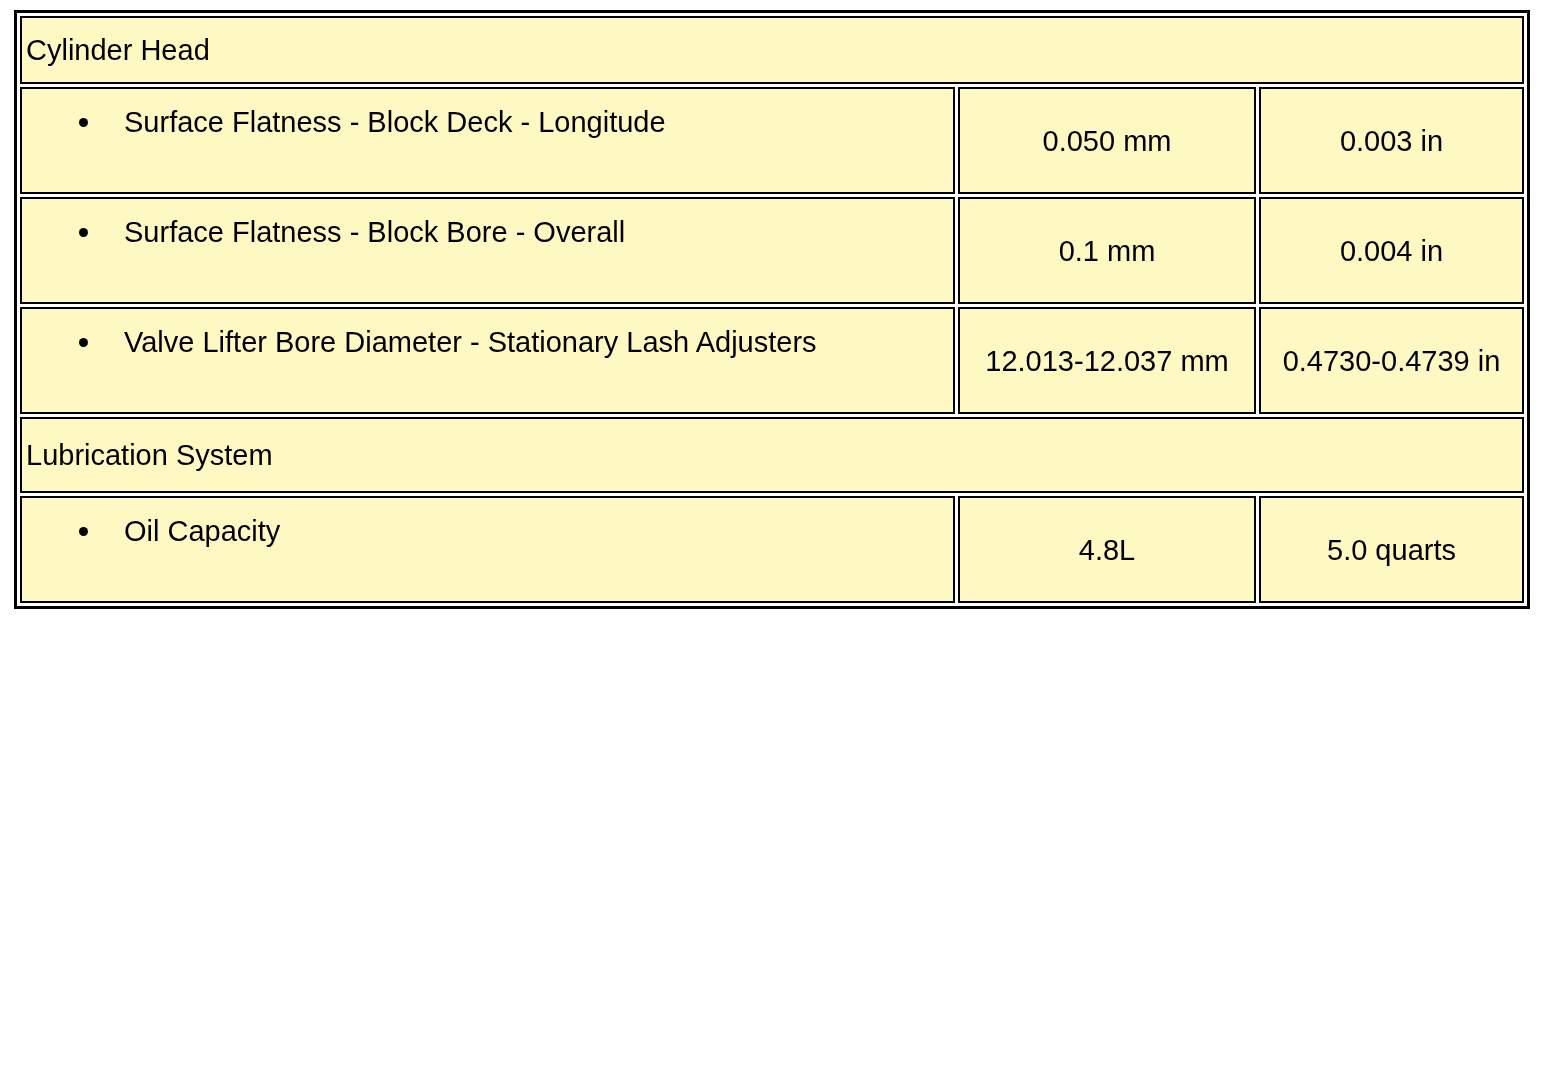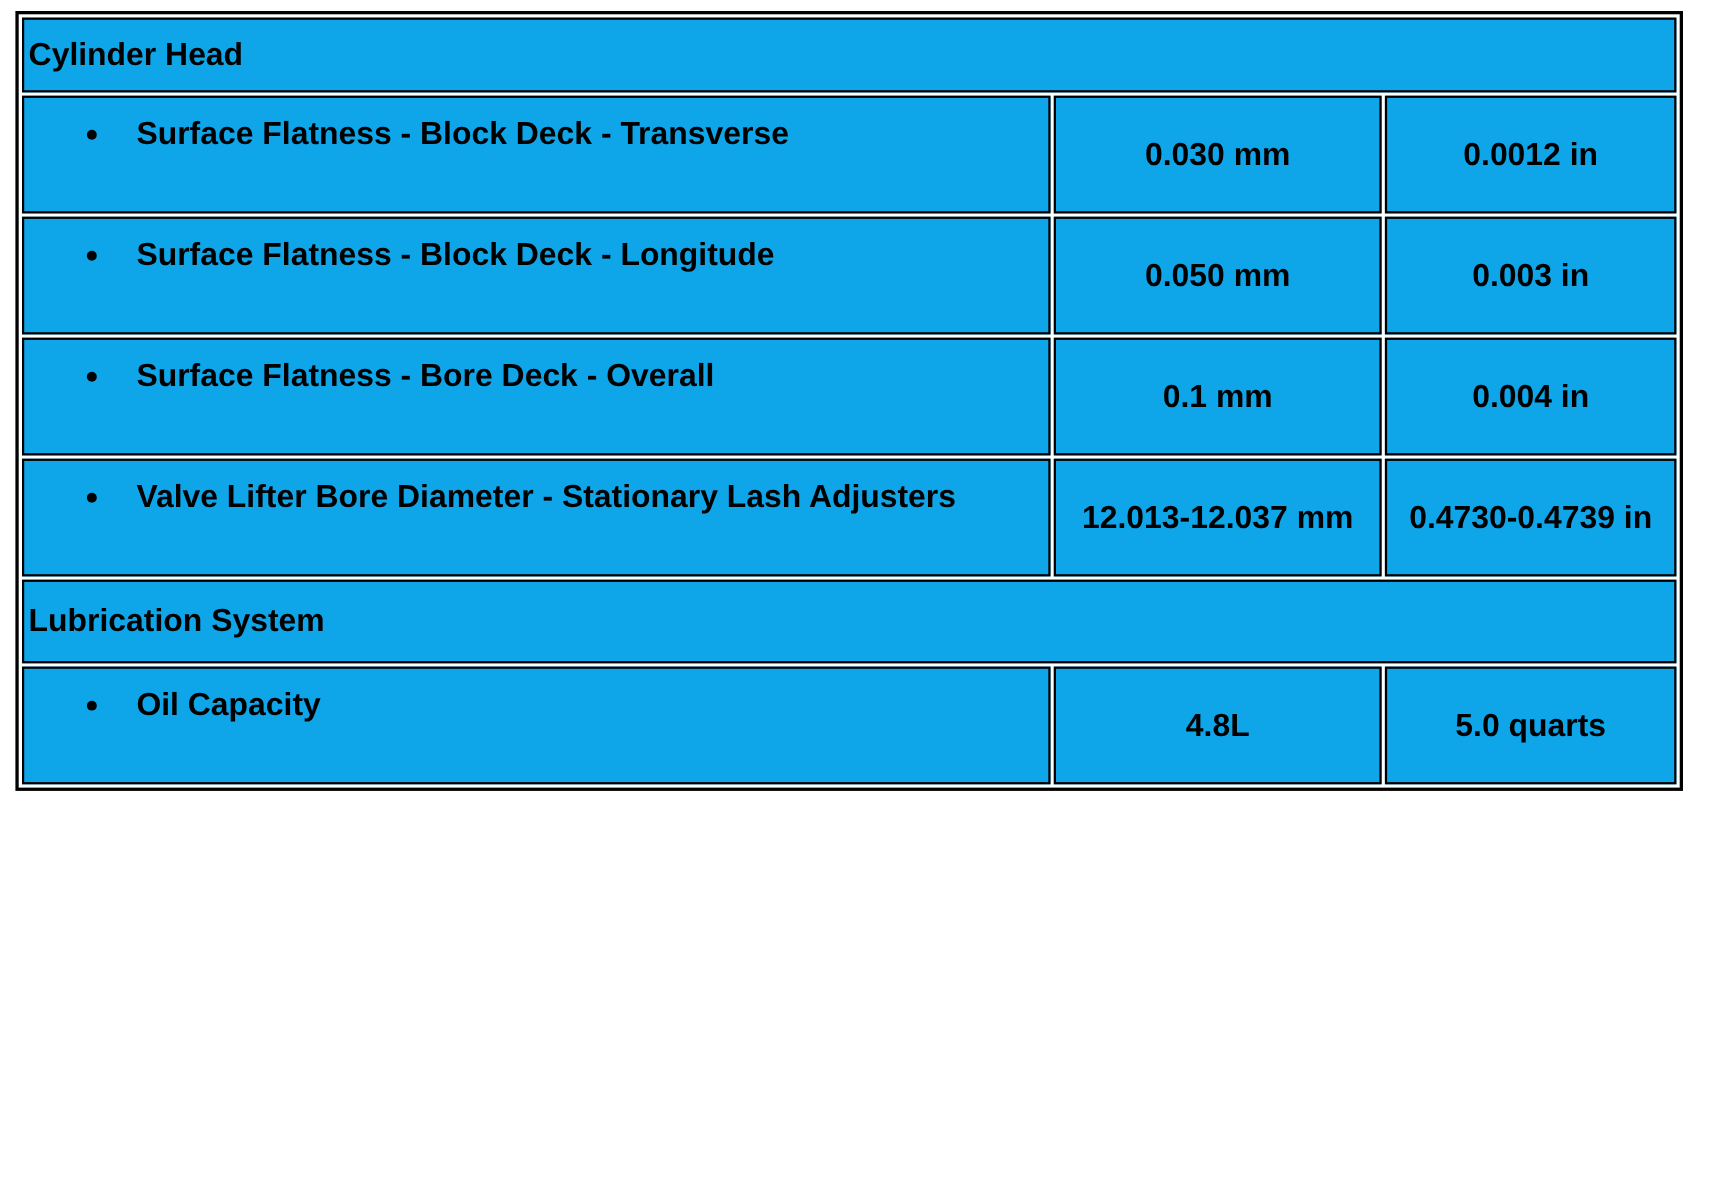--- a/index.html
+++ b/index.html
@@ -21,23 +21,22 @@
     border-spacing: 3px;
     border: 3px solid #000000;
     table-layout: fixed;
     width: 1516px;
   }
   td {
     border: 2px solid #000000;
     box-sizing: border-box;
     font-size: 29px;
     line-height: 34px;
-    background: #0ea5e9;
+    background: #fef9c3;
     overflow: hidden;
-    font-weight: bold;
   }
   td.hdr {
     height: 68px;
     vertical-align: middle;
     text-align: left;
     padding: 0 0 0 4px;
   }
   td.hdr.hdr2 { height: 76px; }
   tr.data-row td { height: 107px; }
   td.desc-cell {
@@ -77,47 +76,37 @@
       <col style="width:935px">
       <col style="width:298px">
       <col style="width:265px">
     </colgroup>
 
     <tbody>
         <tr>
       <td class="hdr" colspan="3">Cylinder Head</td>
     </tr>
 
-    <tr class="data-row">
-      <td class="desc-cell">
-        <div class="desc">
-          <span class="bullet"></span>
-          <span class="desc-text">Surface Flatness - Block Deck - Transverse</span>
-        </div>
-      </td>
-      <td class="val">0.030 mm</td>
-      <td class="val">0.0012 in</td>
-    </tr>
 
     <tr class="data-row">
       <td class="desc-cell">
         <div class="desc">
           <span class="bullet"></span>
           <span class="desc-text">Surface Flatness - Block Deck - Longitude</span>
         </div>
       </td>
       <td class="val">0.050 mm</td>
       <td class="val">0.003 in</td>
     </tr>
 
     <tr class="data-row">
       <td class="desc-cell">
         <div class="desc">
           <span class="bullet"></span>
-          <span class="desc-text">Surface Flatness - Bore Deck - Overall</span>
+          <span class="desc-text">Surface Flatness - Block Bore - Overall</span>
         </div>
       </td>
       <td class="val">0.1 mm</td>
       <td class="val">0.004 in</td>
     </tr>
 
 
 
     <tr class="data-row">
       <td class="desc-cell">

